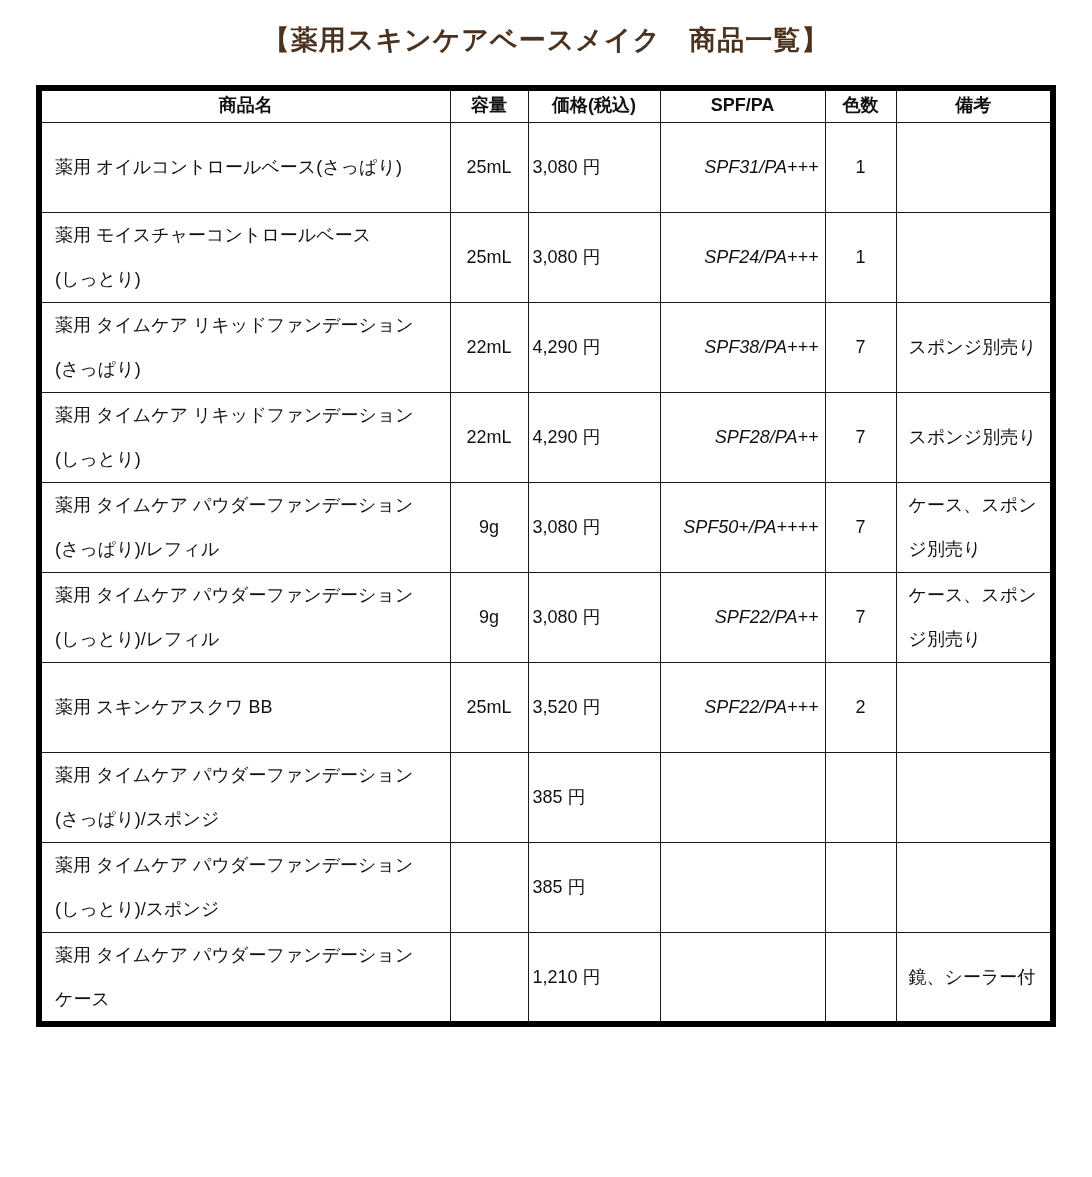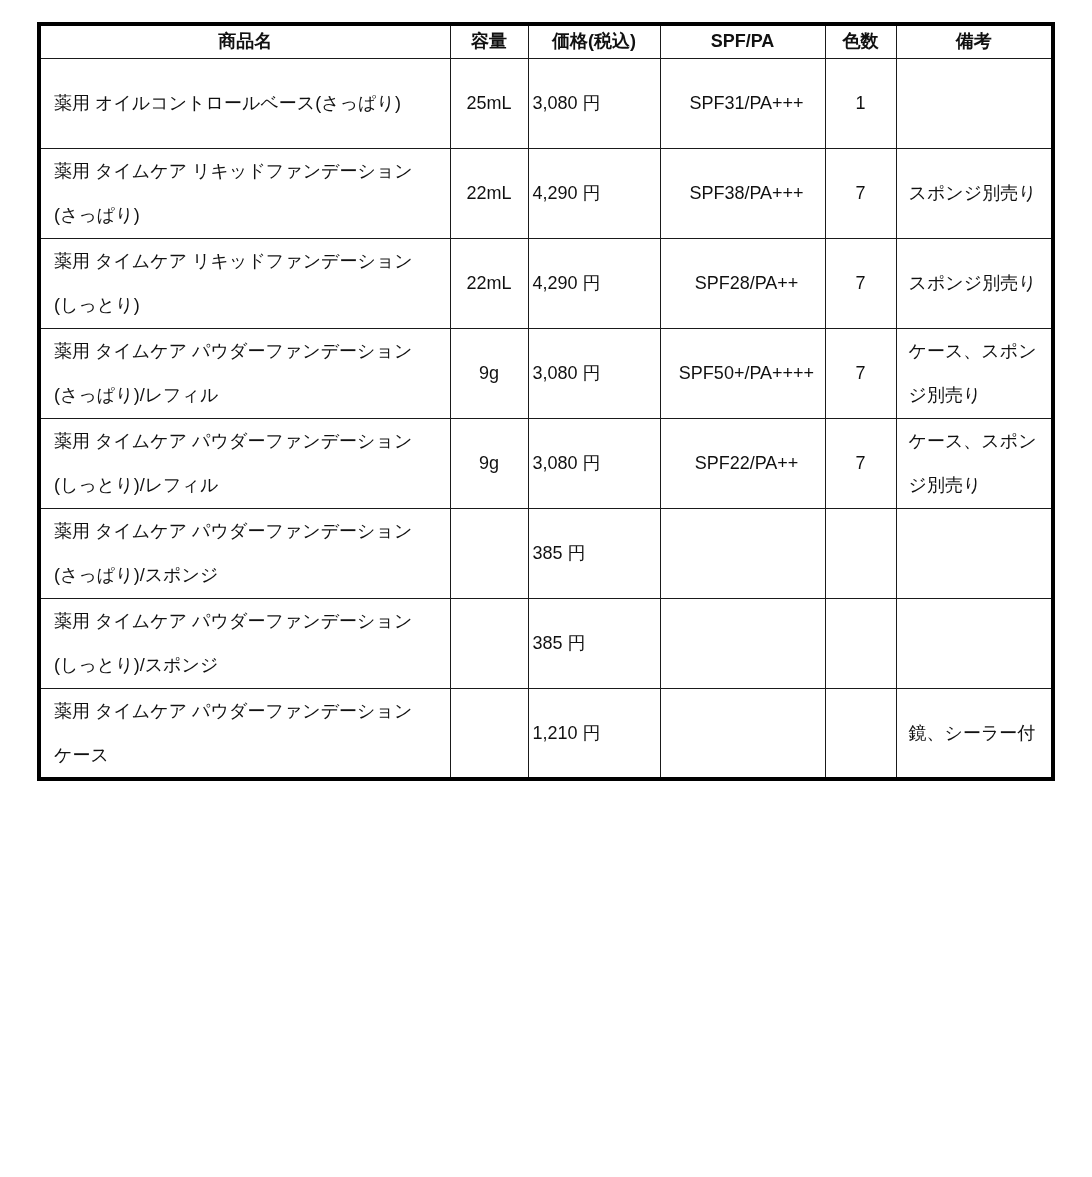--- a/index.html
+++ b/index.html
@@ -22,21 +22,21 @@
     font-weight: bold;
     letter-spacing: 1px;
     margin: 0 0 27px 0;
     color: #4b321f;
   }
   table.product-table {
     border-collapse: collapse;
     table-layout: fixed;
     width: 1014px;
     margin: 0 auto;
-    border: 4px solid #000000;
+    border: 6px solid #000000;
   }
   .product-table th,
   .product-table td {
     border: 1px solid #1a1a1a;
     box-sizing: border-box;
     font-size: 18px;
     vertical-align: middle;
     overflow: hidden;
   }
   .product-table thead th {
@@ -47,28 +47,29 @@
     line-height: 1.2;
   }
   .product-table tbody td {
     height: 90px;
     line-height: 2.45;
     white-space: pre-line;
   }
   td.c-name  { text-align: left;   padding: 0 10px 0 13px; margin-left: 37px; }
   td.c-vol   { text-align: center; padding: 0 2px; }
   td.c-price {  padding: 0 17px 0 4px; }
-  td.c-spf   { text-align: center;   padding: 0 6px 0 14px; }
+  td.c-spf   { text-align: right;   padding: 0 6px 0 14px; font-style: italic; }
   td.c-colors{ text-align: center; padding: 0 2px; }
   td.c-note  { text-align: left;   padding: 0 8px 0 12px; }
 </style>
 </head>
 <body>
 
 <div class="page">
+  <h1 class="title">【薬用スキンケアベースメイク　商品一覧】</h1>
 
   <table class="product-table">
     <colgroup>
       <col style="width:411px">
       <col style="width:78px">
       <col style="width:132px">
       <col style="width:165px">
       <col style="width:71px">
       <col style="width:157px">
     </colgroup>
@@ -81,20 +82,29 @@
         <th>色数</th>
         <th>備考</th>
       </tr>
     </thead>
     <tbody id="table-body">
         <tr>
     <td class="c-name">薬用 オイルコントロールベース(さっぱり)</td>
     <td class="c-vol">25mL</td>
     <td class="c-price">3,080 円</td>
     <td class="c-spf">SPF31/PA+++</td>
+    <td class="c-colors">1</td>
+    <td class="c-note"></td>
+  </tr>
+        <tr>
+    <td class="c-name">薬用 モイスチャーコントロールベース
+(しっとり)</td>
+    <td class="c-vol">25mL</td>
+    <td class="c-price">3,080 円</td>
+    <td class="c-spf">SPF24/PA+++</td>
     <td class="c-colors">1</td>
     <td class="c-note"></td>
   </tr>
         <tr>
     <td class="c-name">薬用 タイムケア リキッドファンデーション
 (さっぱり)</td>
     <td class="c-vol">22mL</td>
     <td class="c-price">4,290 円</td>
     <td class="c-spf">SPF38/PA+++</td>
     <td class="c-colors">7</td>
@@ -123,20 +133,28 @@
     <td class="c-name">薬用 タイムケア パウダーファンデーション
 (しっとり)/レフィル</td>
     <td class="c-vol">9g</td>
     <td class="c-price">3,080 円</td>
     <td class="c-spf">SPF22/PA++</td>
     <td class="c-colors">7</td>
     <td class="c-note">ケース、スポン
 ジ別売り</td>
   </tr>
         <tr>
+    <td class="c-name">薬用 スキンケアスクワ BB</td>
+    <td class="c-vol">25mL</td>
+    <td class="c-price">3,520 円</td>
+    <td class="c-spf">SPF22/PA+++</td>
+    <td class="c-colors">2</td>
+    <td class="c-note"></td>
+  </tr>
+        <tr>
     <td class="c-name">薬用 タイムケア パウダーファンデーション
 (さっぱり)/スポンジ</td>
     <td class="c-vol"></td>
     <td class="c-price">385 円</td>
     <td class="c-spf"></td>
     <td class="c-colors"></td>
     <td class="c-note"></td>
   </tr>
         <tr>
     <td class="c-name">薬用 タイムケア パウダーファンデーション

